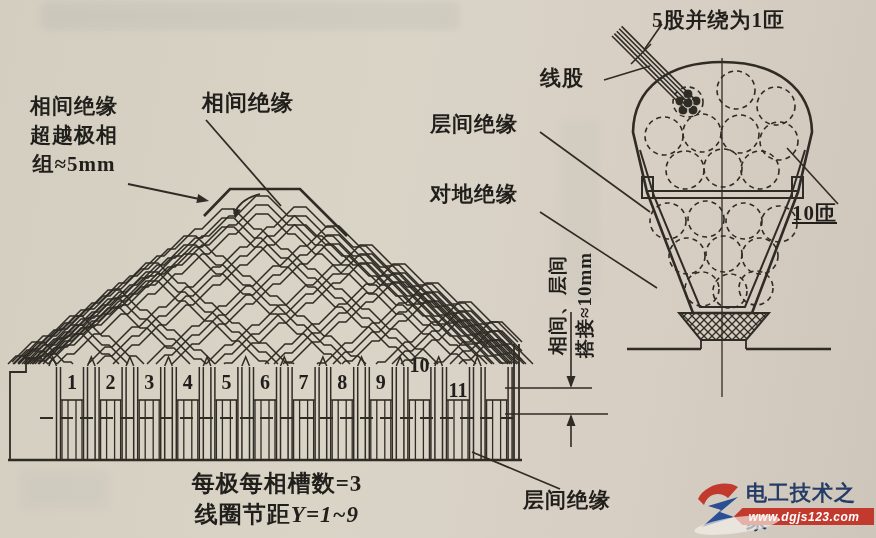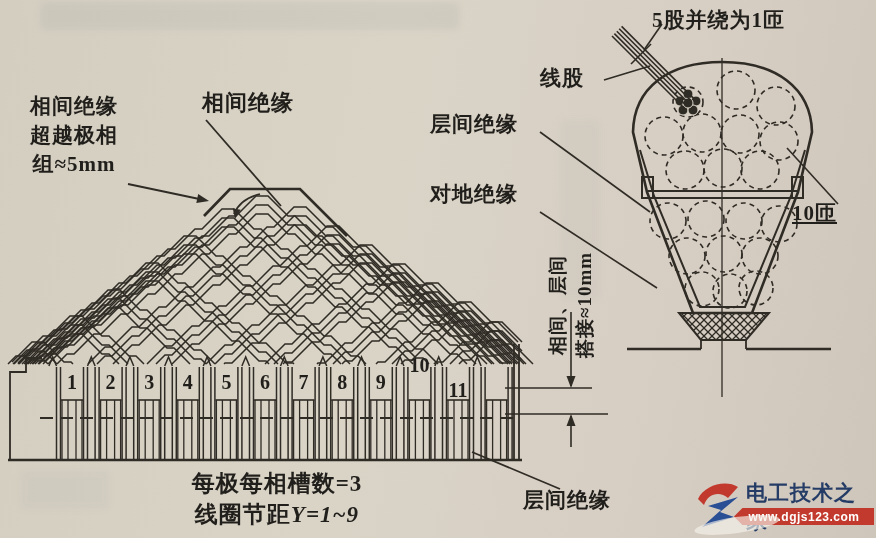--- a/index.html
+++ b/index.html
@@ -17,21 +17,21 @@
   .caption{position:absolute;left:122px;top:468px;width:310px;text-align:center;font-weight:600;}
   .caption .cl{font-size:23px;line-height:31px;letter-spacing:1px;}
   .slot-num{position:absolute;width:24px;text-align:center;font-size:20px;font-weight:600;}
   
   #wm{position:absolute;left:694px;top:477px;width:182px;height:61px;}
   #wm-name{position:absolute;left:52px;top:2px;font-size:21px;font-weight:bold;
     letter-spacing:1px;font-family:"Liberation Sans","DejaVu Sans",sans-serif;}
   #wm-ribbon{position:absolute;left:40px;top:31px;width:140px;height:17px;
     clip-path:polygon(0 50%,6% 0,100% 0,100% 100%,6% 100%);
     display:flex;align-items:center;justify-content:center;}
-  #wm-ribbon span{color:#fff;font-weight:bold;font-size:12px;
+  #wm-ribbon span{color:#fff;font-style:italic;font-weight:bold;font-size:12px;
     font-family:"Liberation Sans","DejaVu Sans",sans-serif;letter-spacing:.5px;}
   #wm-swash{position:absolute;left:0px;top:40px;width:86px;height:16px;border-radius:50%;
     background:rgba(245,242,235,.65);transform:rotate(-8deg);}
 </style>
 </head>
 <body>
 
 <div id="stage">
 
   <div class="bleed" style="left:40px;top:2px;width:420px;height:28px;"></div>

